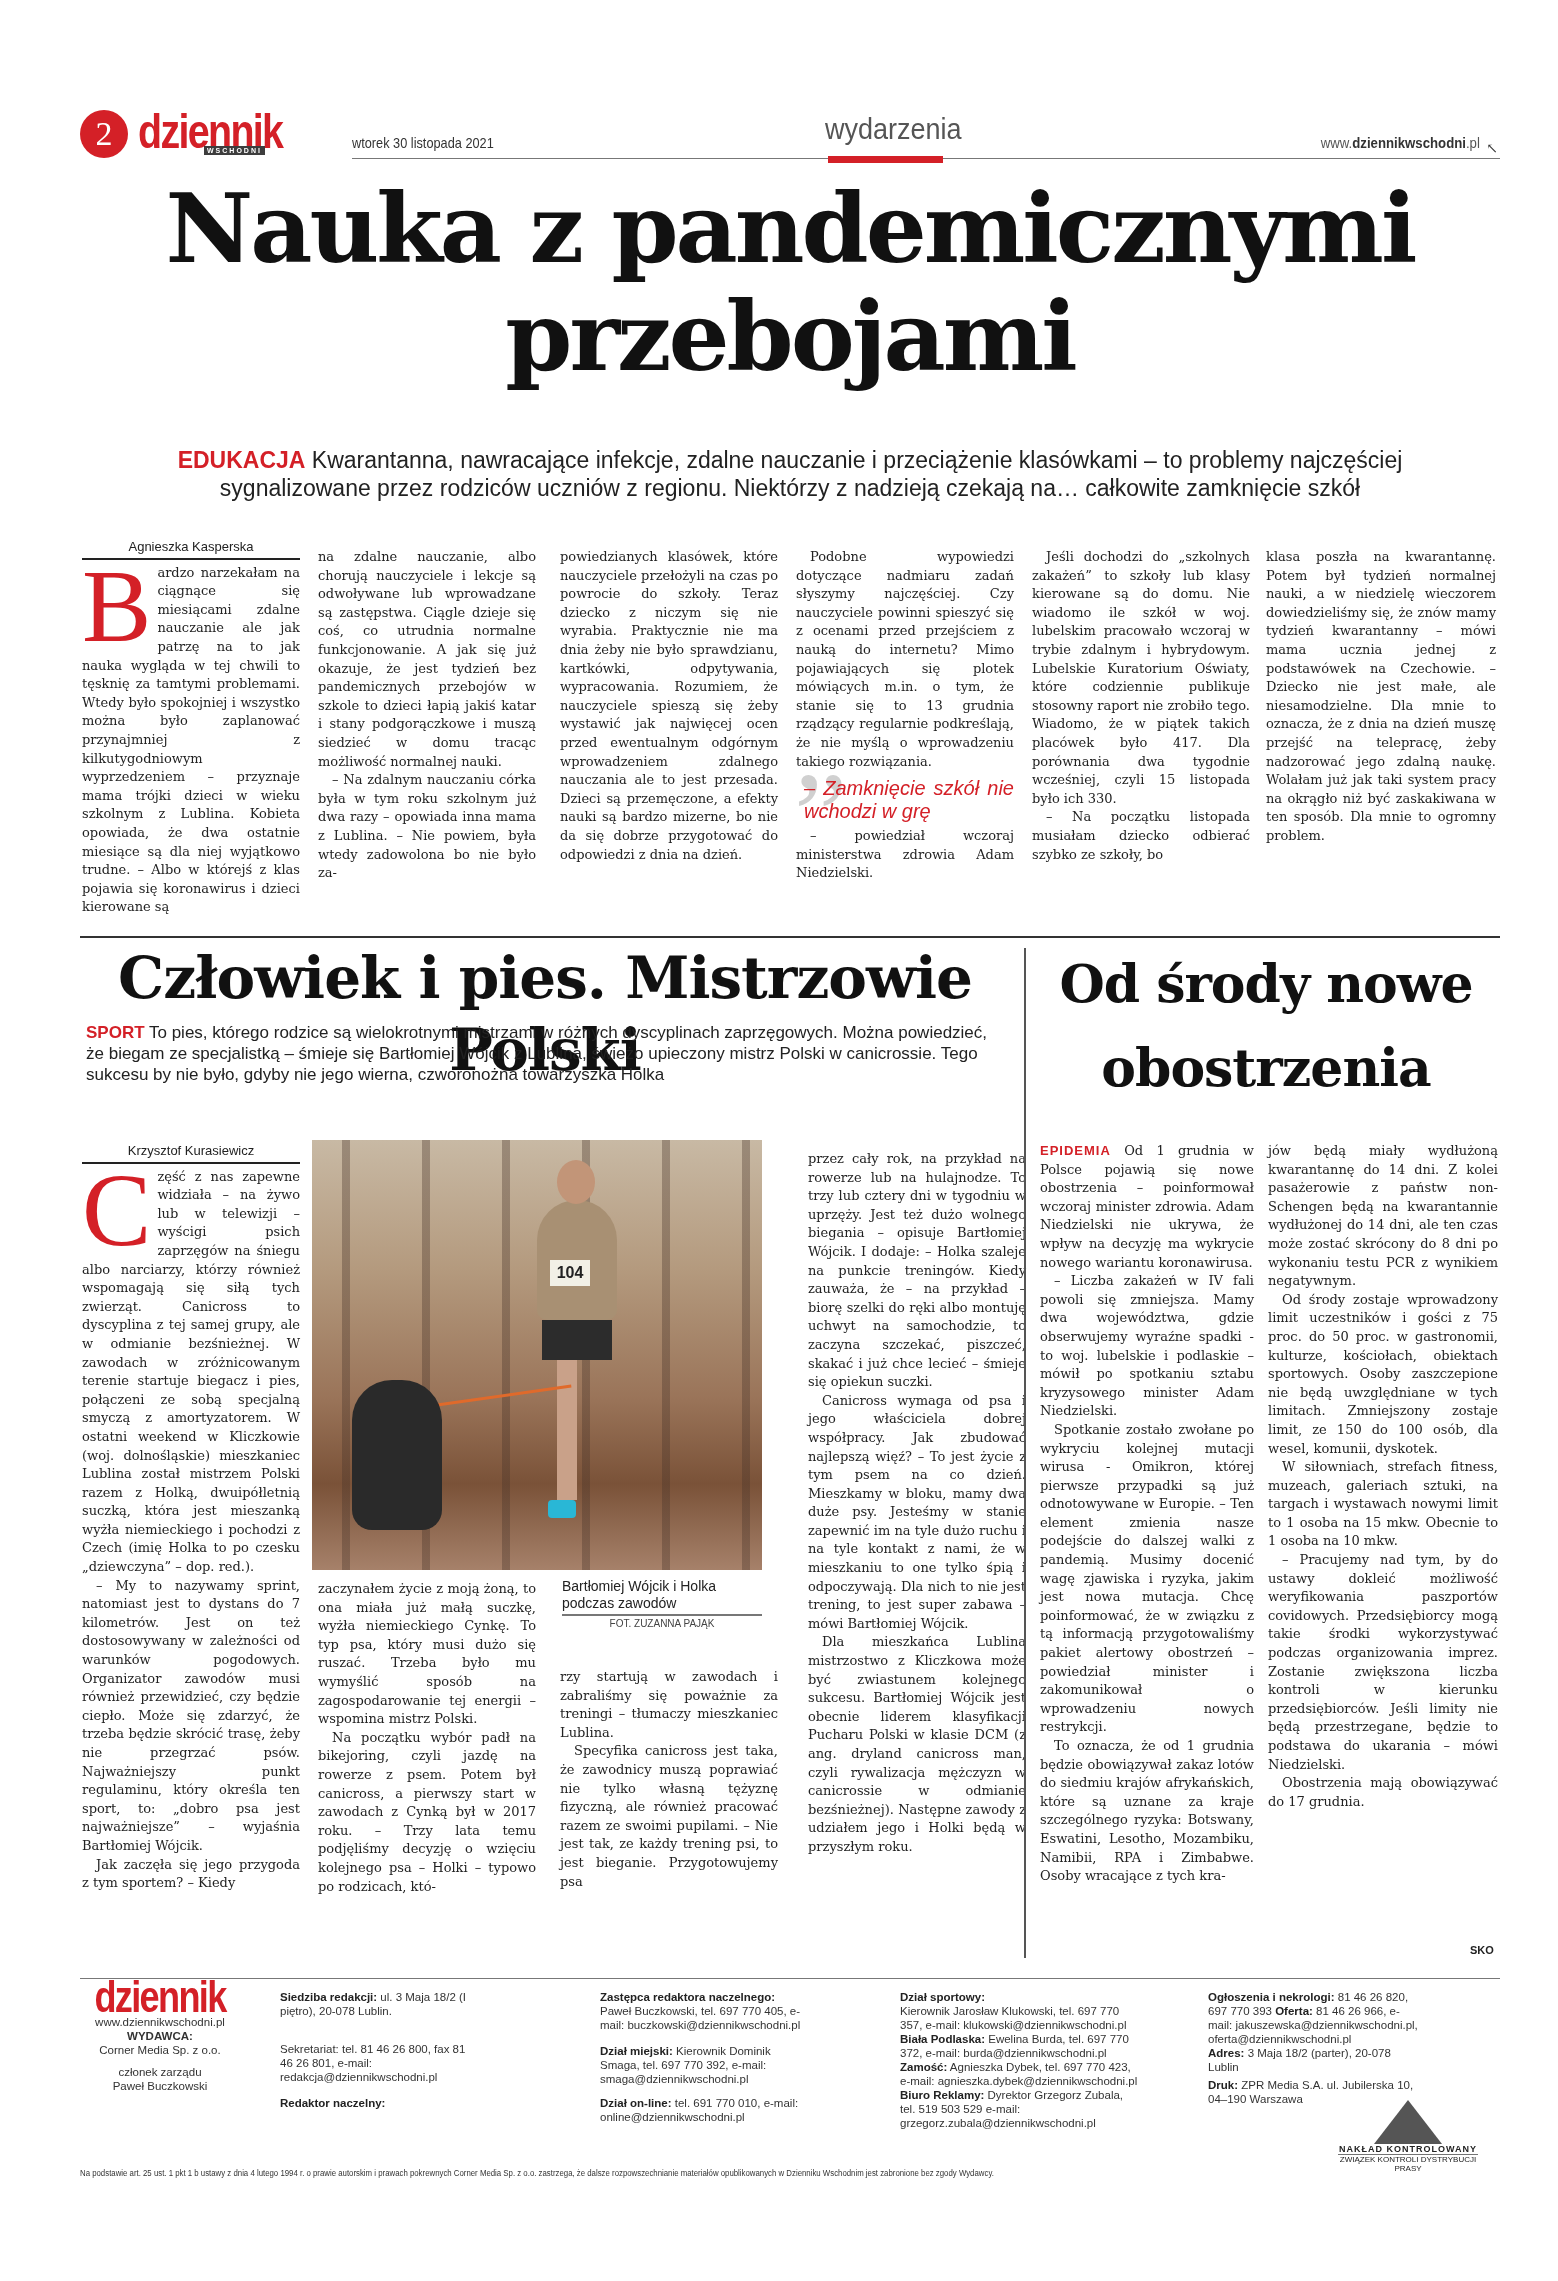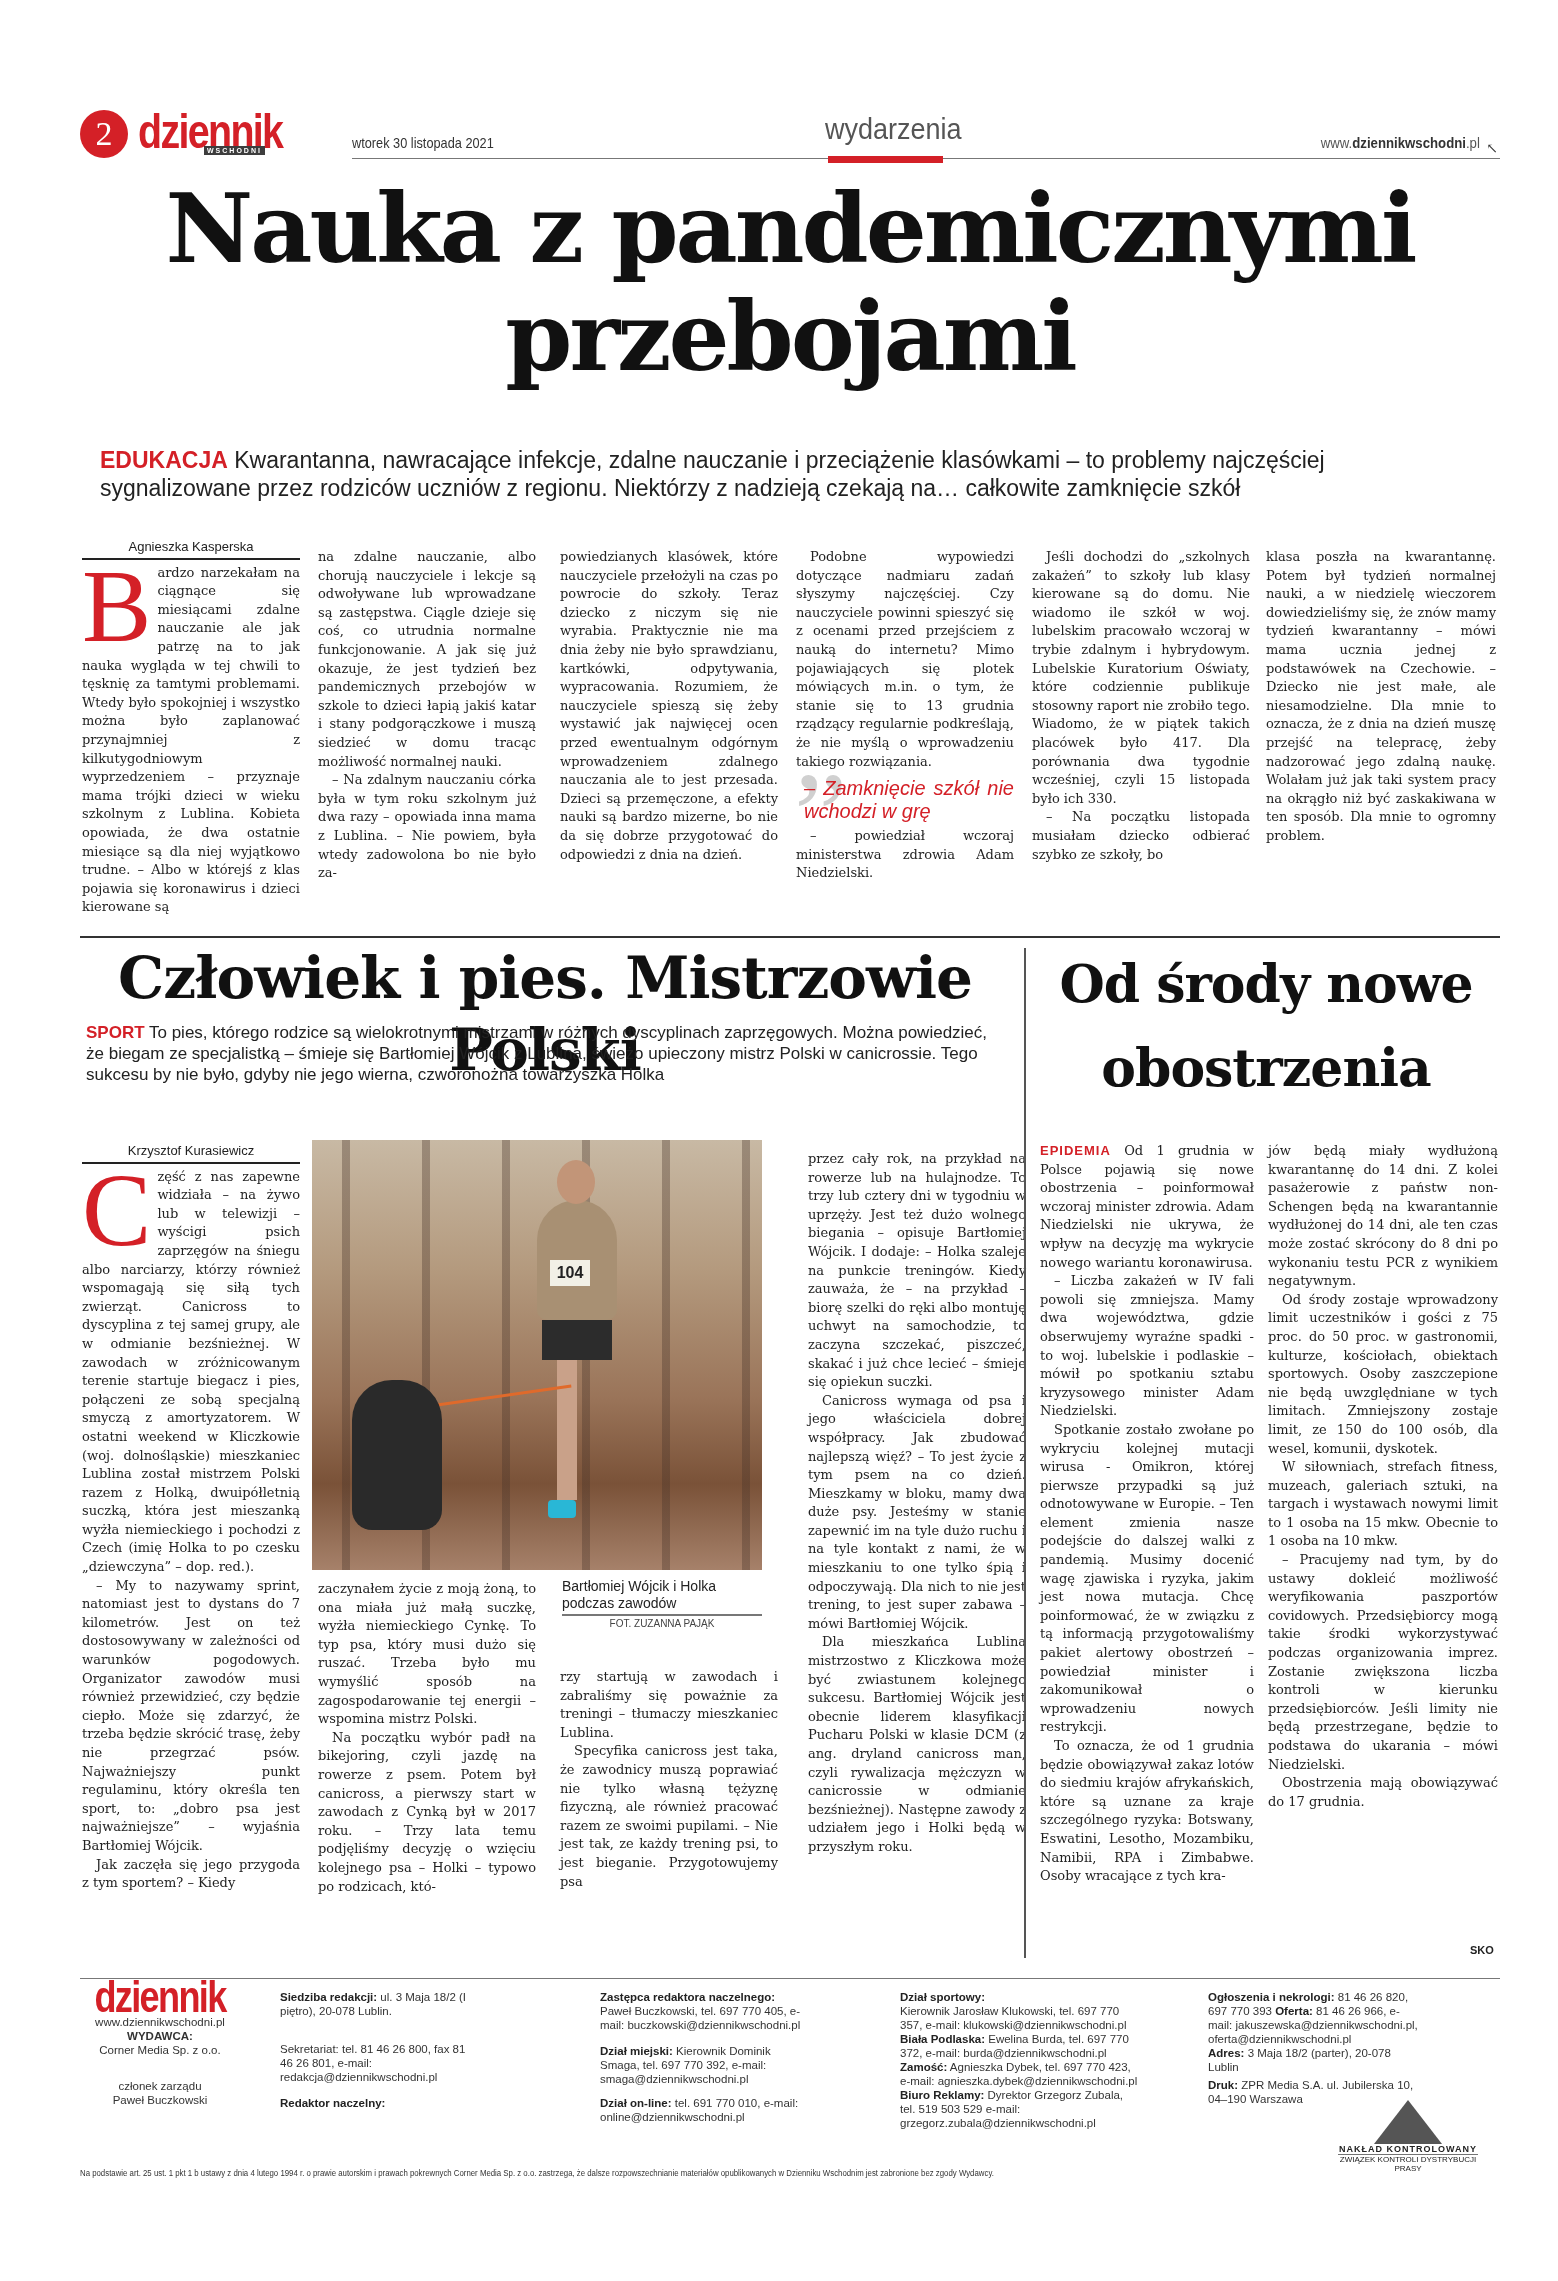--- a/index.html
+++ b/index.html
@@ -11,21 +11,21 @@
 .logo{position:absolute;left:58px;top:-6px;font-family:"Liberation Sans",sans-serif;font-weight:bold;font-size:48px;color:#d42027;letter-spacing:-2px;transform:scaleX(.82);transform-origin:left}
 .logo-sub{position:absolute;left:124px;top:36px;background:#3d3d3d;color:#fff;font-family:"Liberation Sans",sans-serif;font-size:7px;letter-spacing:2px;padding:1px 3px;font-weight:bold}
 .date{position:absolute;left:272px;top:24px;font-family:"Liberation Sans",sans-serif;font-size:15px;color:#333;transform:scaleX(.85);transform-origin:left}
 .rule-top{position:absolute;left:272px;top:48px;width:1148px;height:1px;background:#777}
 .section{position:absolute;left:745px;top:2px;font-family:"Liberation Sans",sans-serif;font-size:30px;color:#555;font-weight:300;transform:scaleX(.9);transform-origin:left}
 .section-bar{position:absolute;left:748px;top:46px;width:115px;height:7px;background:#d42027}
 .url{position:absolute;right:20px;top:24px;font-family:"Liberation Sans",sans-serif;font-size:15px;color:#555;transform:scaleX(.88);transform-origin:right}
 .url b{color:#333}
 .cursor{position:absolute;right:2px;top:30px;font-size:14px;color:#333}
 h1.main{left:80px;top:175px;width:1420px;text-align:center;font-family:"DejaVu Serif",serif;font-weight:bold;font-size:96px;line-height:108px;letter-spacing:-3px;color:#111}
-.lead{left:100px;top:446px;width:1380px;text-align:left;font-family:"Liberation Sans",sans-serif;font-size:23px;line-height:28px;color:#222}
+.lead{left:100px;top:446px;width:1380px;text-align:center;font-family:"Liberation Sans",sans-serif;font-size:23px;line-height:28px;color:#222}
 .lead .kick{color:#d42027;font-weight:bold}
 .byline{font-family:"Liberation Sans",sans-serif;font-size:13px;color:#222;text-align:center;border-bottom:2px solid #222;padding-bottom:1px;margin-bottom:4px}
 .col{position:absolute;font-family:"DejaVu Serif",serif;font-size:13px;line-height:18.6px;text-align:justify;hyphens:auto;color:#222}
 .col p{text-indent:14px}
 .col p.noind{text-indent:0}
 .drop{float:left;font-family:"Liberation Serif",serif;color:#d42027;font-size:104px;line-height:80px;margin:2px 6px -4px 0}
 .quote{position:relative;margin:6px 0 4px 0;padding-left:8px}
 .quote .qmark{position:absolute;left:-2px;top:-22px;font-size:120px;color:#d0d0d0;font-family:"Liberation Serif",serif;line-height:1;z-index:0}
 .quote .qtext{position:relative;z-index:1;color:#d42027;font-style:italic;font-family:Liberation Sans, sans-serif;font-size:20px;line-height:23px}
 .hrule{position:absolute;height:2px;background:#333}
@@ -169,21 +169,21 @@
 <div class="sign" style="left:1470px;top:1944px">SKO</div>
 
 <div class="hrule" style="left:80px;top:1978px;width:1420px;height:1px;background:#777"></div>
 
 <div class="footer">
   <div class="fcol" style="left:0;width:160px;text-align:center">
     <div class="flogo">dziennik</div>
     <div>www.dziennikwschodni.pl</div>
     <div style="font-weight:bold">WYDAWCA:</div>
     <div>Corner Media Sp. z o.o.</div>
-    <div style="margin-top:22px">członek zarządu</div>
+    <div style="margin-top:8px">członek zarządu</div>
     <div>Paweł Buczkowski</div>
   </div>
   <div class="fcol" style="left:200px;width:200px">
     <div><b>Siedziba redakcji:</b> <span>ul. 3 Maja 18/2 (I piętro), 20-078 Lublin.</span></div>
     <div style="margin-top:24px">Sekretariat: tel. 81 46 26 800, fax 81 46 26 801, e-mail: redakcja@dziennikwschodni.pl</div>
     <div style="margin-top:12px"><b>Redaktor naczelny:</b></div>
   </div>
   <div class="fcol" style="left:520px;width:210px">
     <div><b>Zastępca redaktora naczelnego:</b><br><span>Paweł Buczkowski, tel. 697 770 405, e-mail: buczkowski@dziennikwschodni.pl</span></div>
     <div style="margin-top:12px"><b>Dział miejski:</b> <span>Kierownik Dominik Smaga, tel. 697 770 392, e-mail: smaga@dziennikwschodni.pl</span></div>

